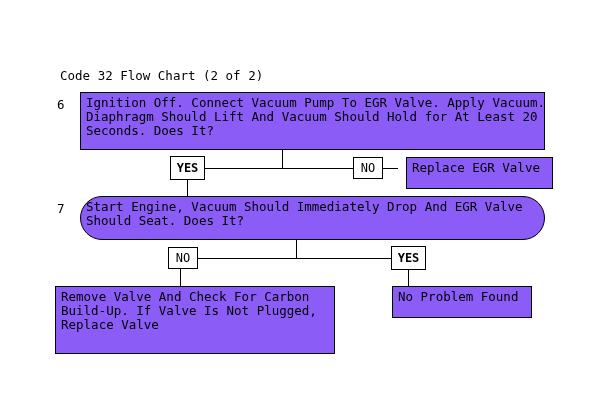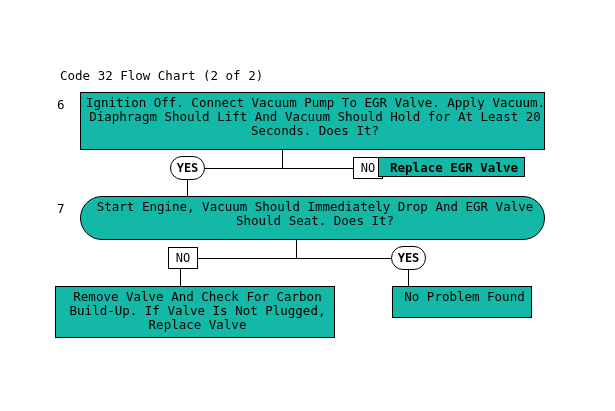--- a/index.html
+++ b/index.html
@@ -26,42 +26,40 @@
   }
   .step-num {
     position: absolute;
     font-size: 12.5px;
     white-space: pre;
   }
   .box {
     position: absolute;
     box-sizing: border-box;
     border: 1px solid #000000;
-    background: #14b8a6;
+    background: #8b5cf6;
     font-size: 12.5px;
     line-height: 14px;
     white-space: pre;
     padding: 3px 0 3px 5px;
-    text-align: center;
   }
   .label-box {
     position: absolute;
     box-sizing: border-box;
     border: 1px solid #000000;
     background: #ffffff;
     font-size: 12px;
     line-height: 12px;
     display: flex;
     align-items: center;
     justify-content: center;
     white-space: pre;
   }
   .label-yes {
     font-weight: bold;
-    border-radius: 12px;
   }
   .label-no {
   }
   .line-h {
     position: absolute;
     height: 1px;
     background: #000000;
   }
   .line-v {
     position: absolute;
@@ -83,21 +81,21 @@
 
   <div class="line-v" style="left:282px; top:150px; height:18px;"></div>
 
   <div class="line-h" style="left:205px; top:168px; width:148px;"></div>
   <div class="line-h" style="left:383px; top:168px; width:15px;"></div>
 
   <div class="label-box label-yes" style="left:170px; top:156px; width:35px; height:24px;">YES</div>
 
   <div class="label-box label-no" style="left:353px; top:157px; width:30px; height:22px;">NO</div>
 
-  <div class="box" style="left:378px; top:157px; width:147px; height:20px; line-height:16px; padding-top:2px;font-weight:bold;">Replace EGR Valve</div>
+  <div class="box" style="left:406px; top:157px; width:147px; height:32px; line-height:16px; padding-top:2px;">Replace EGR Valve</div>
 
   <div class="line-v" style="left:187px; top:180px; height:9px;"></div>
   <div class="line-h" style="left:0px; top:189px; width:0px;"></div>
   <div class="line-v" style="left:187px; top:189px; height:8px;"></div>
 
   <div class="step-num" style="left:57px; top:201px;">7</div>
   <div class="box" style="left:80px; top:196px; width:465px; height:44px;border-radius:22px;">Start Engine, Vacuum Should Immediately Drop And EGR Valve
 Should Seat. Does It?</div>
 
   <div class="line-v" style="left:296px; top:240px; height:18px;"></div>
@@ -105,19 +103,19 @@
   <div class="line-h" style="left:190px; top:258px; width:201px;"></div>
 
   <div class="label-box label-no" style="left:168px; top:247px; width:30px; height:22px;">NO</div>
 
   <div class="label-box label-yes" style="left:391px; top:246px; width:35px; height:24px;">YES</div>
 
   <div class="line-v" style="left:180px; top:269px; height:17px;"></div>
 
   <div class="line-v" style="left:408px; top:270px; height:16px;"></div>
 
-  <div class="box" style="left:55px; top:286px; width:280px; height:52px;">Remove Valve And Check For Carbon
+  <div class="box" style="left:55px; top:286px; width:280px; height:68px;">Remove Valve And Check For Carbon
 Build-Up. If Valve Is Not Plugged,
 Replace Valve</div>
 
   <div class="box" style="left:392px; top:286px; width:140px; height:32px; line-height:16px; padding-top:2px;">No Problem Found</div>
 
 </div>
 
 </body></html>

